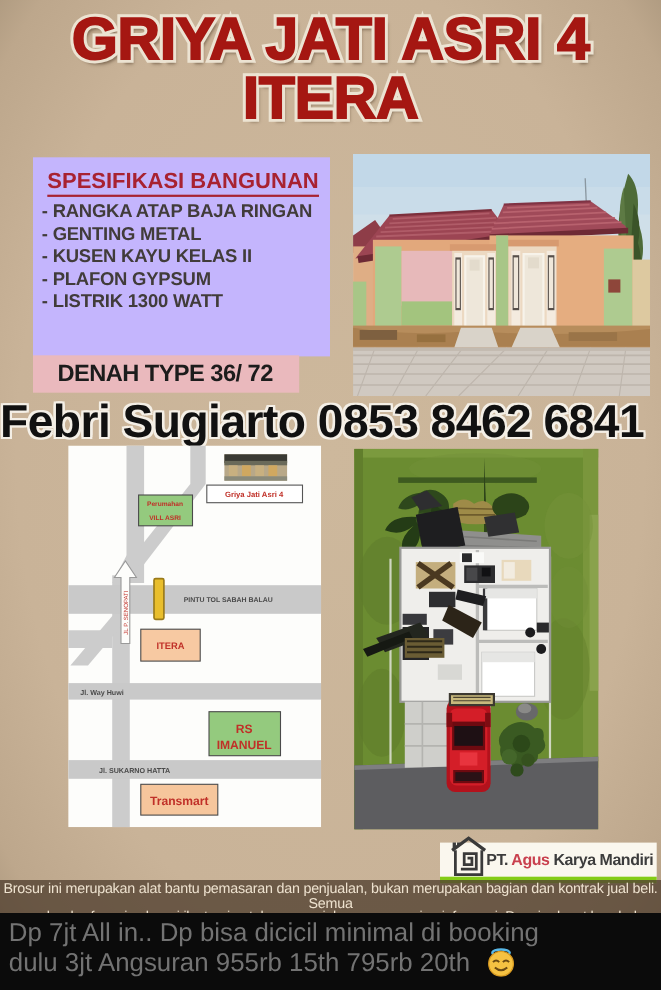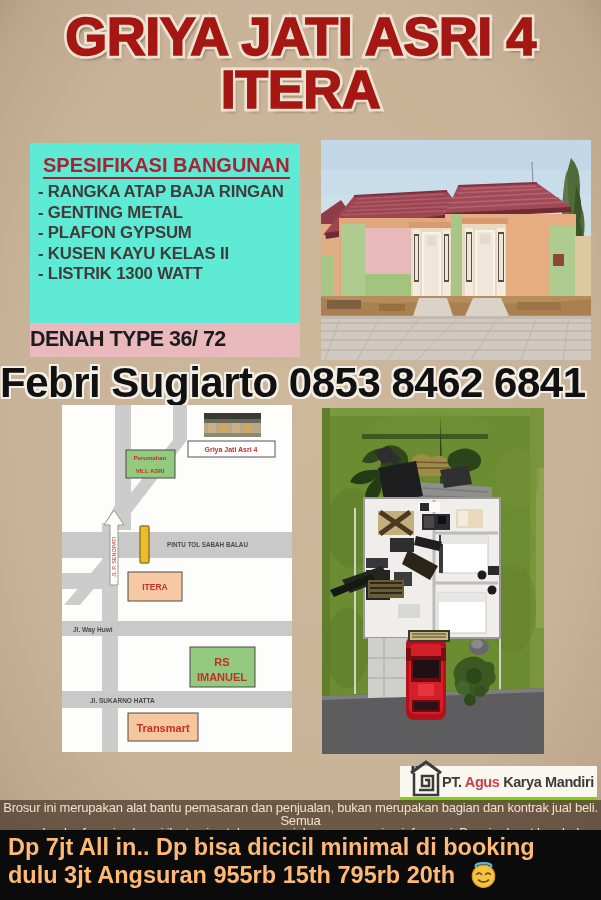--- a/index.html
+++ b/index.html
@@ -9,53 +9,53 @@
   .abs{position:absolute;}
   
   .title{left:0;top:10px;width:601px;text-align:center;
     font-weight:bold;font-size:54px;line-height:53px;letter-spacing:-0.5px;
     color:#a51712;
     -webkit-text-stroke:7px #ece3d2;
     text-shadow:3px 4px 3px rgba(80,60,40,.6);}
   .title span{position:relative;}
   .title .fill{-webkit-text-stroke:0;position:absolute;left:0;top:0;width:100%;text-shadow:none;}
   
-  .spec{left:30px;top:143px;width:270px;height:181px;background:#5eead4;}
+  .spec{left:30px;top:143px;width:270px;height:181px;background:#c4b5fd;}
   .spec h2{margin:12px 0 0 13px;font-size:20px;color:#a82231;letter-spacing:0px;
      border-bottom:2px solid #a82231;display:inline-block;padding-bottom:1px;line-height:21px;}
   .spec ul{list-style:none;margin:3px 0 0 8px;padding:0;font-size:16.8px;font-weight:bold;color:#413c3a;line-height:20.6px;letter-spacing:-0.2px;}
-  .denah{left:30px;top:323px;width:270px;height:34px;background:#eab9bd;
-     text-align:left;font-weight:bold;font-size:21.5px;color:#1c1c1c;line-height:33px;letter-spacing:-0.5px;padding-right:12px;box-sizing:border-box;}
+  .denah{left:30px;top:323px;width:242px;height:34px;background:#eab9bd;
+     text-align:right;font-weight:bold;font-size:21.5px;color:#1c1c1c;line-height:33px;letter-spacing:-0.5px;padding-right:24px;box-sizing:border-box;}
   
   .febri{left:0;top:359px;width:601px;text-align:left;font-weight:bold;font-size:42px;letter-spacing:-0.5px;
      color:#111;
      text-shadow:-2px -2px 0 #f4efe6,2px -2px 0 #f4efe6,-2px 2px 0 #f4efe6,2px 2px 0 #f4efe6,0 -2px 0 #f4efe6,0 2px 0 #f4efe6,-2px 0 0 #f4efe6,2px 0 0 #f4efe6;}
   
   .disc{left:0;top:800px;width:601px;height:28px;background:rgba(84,66,50,.80);
      color:#eee2cf;font-size:13px;line-height:12.5px;padding-top:2px;text-align:center;letter-spacing:-0.2px;}
   
-  .bar{left:0;top:830px;width:601px;height:70px;background:#0b0b0b;color:#fdba74;
-     font-weight:bold;font-size:23.5px;line-height:28px;padding:3px 0 0 8px;box-sizing:border-box;}
+  .bar{left:0;top:830px;width:601px;height:70px;background:#0b0b0b;color:#737373;
+     font-weight:normal;font-size:23.5px;line-height:28px;padding:3px 0 0 8px;box-sizing:border-box;}
   
   .logo{left:400px;top:766px;width:197px;height:31px;background:#faf7ee;border-bottom:6px solid #84cc16;}
   .logo .txt{position:absolute;left:42px;top:8px;font-size:14.5px;font-weight:bold;color:#3c3c3c;letter-spacing:-0.4px;white-space:nowrap;}
   .logo .txt .red{color:#c9404e;}
 </style>
 </head>
 <body>
   <div class="abs title">GRIYA JATI ASRI 4<span class="fill">&nbsp;</span><br>ITERA</div>
   <div class="abs title" style="-webkit-text-stroke:1.6px #a51712;text-shadow:none;">GRIYA JATI ASRI 4<br>ITERA</div>
 
   <div class="abs spec">
     <h2>SPESIFIKASI BANGUNAN</h2>
     <ul>
       <li>- RANGKA ATAP BAJA RINGAN</li>
       <li>- GENTING METAL</li>
+      <li>- KUSEN KAYU KELAS II</li>
       <li>- PLAFON GYPSUM</li>
-      <li>- KUSEN KAYU KELAS II</li>
       <li>- LISTRIK 1300 WATT</li>
     </ul>
   </div>
   <div class="abs denah">DENAH TYPE 36/ 72</div>
 
   <div class="abs febri">Febri Sugiarto 0853 8462 6841</div>
 
   <div class="abs" id="photo" style="left:321px;top:140px;width:270px;height:220px;">
   <svg width="270" height="220" viewBox="0 0 270 220">
 

